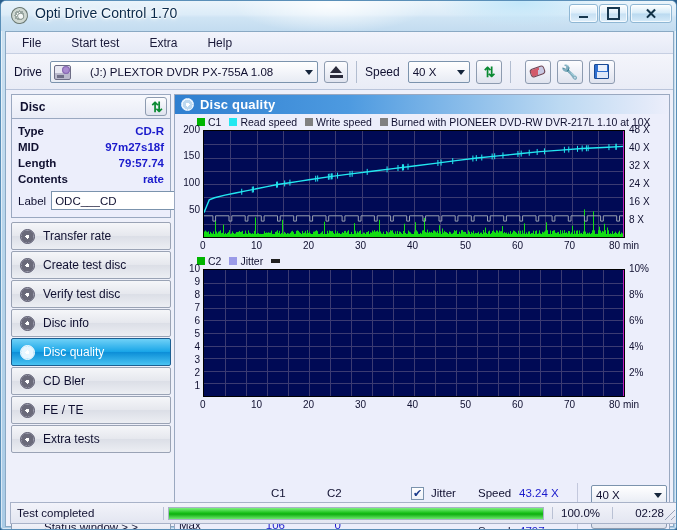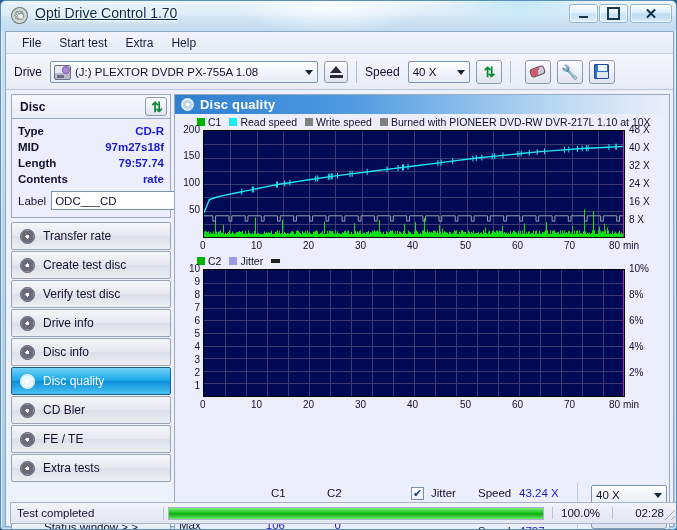--- a/index.html
+++ b/index.html
@@ -38,21 +38,20 @@
   }
   #title-icon::after{
     content:""; position:absolute; left:5px; top:5px; width:5px; height:5px;
     border-radius:50%; background:#f4f8f6; border:1px solid #8a9892;
   }
   #title-text {
     position:absolute; left:34px; top:4px;
     font-size:14px; color:#0b2a4a; font-weight:400;
     text-shadow: 0 0 4px #fff, 0 0 6px #fff, 0 1px 0 #fff;
     white-space:nowrap;
-    text-decoration:underline;
   }
   .winbtn {
     position:absolute; top:3px; width:29px; height:19px;
     border:1px solid #8fb7d4; border-radius:3px;
     background: linear-gradient(to bottom, rgba(255,255,255,.95), rgba(222,238,250,.85) 48%, rgba(196,223,243,.9) 52%, rgba(225,240,251,.9));
     box-shadow: inset 0 0 0 1px rgba(255,255,255,.7);
   }
   #btn-min { left:568px; }
   #btn-max { left:598px; }
   #btn-close {
@@ -73,21 +72,21 @@
     position:absolute; left:4px; top:30px; width:669px; height:496px;
     background:#eef0fa;
     border:1px solid #8aa9c4;
   }
 
   
   #menubar {
     position:absolute; left:0; top:0; width:100%; height:22px;
     background: linear-gradient(to bottom,#f2f4fc,#e6eaf6);
     border-bottom:1px solid #c6cfe2;
-    display:flex; align-items:center; padding-left:8px; gap:2px;
+    display:flex; align-items:center; padding-left:8px; gap:14px;
   }
   .menu-item {
     font-size:12px; color:#1a1a3a; padding:3px 8px; cursor:default; white-space:nowrap;
   }
 
   
   #toolbar {
     position:absolute; left:0; top:22px; width:100%; height:36px;
     background: linear-gradient(to bottom,#f4f5fb,#e9ecf6);
     border-bottom:1px solid #b9c4da;
@@ -98,21 +97,21 @@
     position:relative; height:22px;
     border:1px solid #7b93ad; border-radius:2px;
     background: linear-gradient(to bottom,#ffffff,#f2f4f9 55%, #e7ebf3);
     display:flex; align-items:center; padding:0 20px 0 4px;
     font-size:11.5px; color:#101030; white-space:nowrap;
   }
   .combo .arrow{
     position:absolute; right:4px; top:50%; margin-top:-2px;
     width:0;height:0;border-left:4px solid transparent;border-right:4px solid transparent;border-top:5px solid #15253b;
   }
-  #drive-combo{ width:268px; padding-left:24px; }
+  #drive-combo{ width:268px; padding-left:39px; }
   #drive-icon{
     position:absolute; left:3px; top:3px; width:17px; height:15px;
     background: linear-gradient(to bottom,#e8e8f2 0 55%, #b9b9cc 55% 100%);
     border:1px solid #6d6d86; border-radius:2px;
   }
   #drive-icon::before{
     content:""; position:absolute; left:2px; top:9px; width:7px;height:3px;background:#6f6f88;
   }
   #drive-icon::after{
     content:""; position:absolute; left:7px; top:0px; width:8px;height:8px;border-radius:50%;
@@ -411,24 +410,20 @@
           <span class="nav-icon"></span>
           <span>Transfer rate</span>
         </div>
         <div class="nav-btn">
           <span class="nav-icon"></span>
           <span>Create test disc</span>
         </div>
         <div class="nav-btn">
           <span class="nav-icon"></span>
           <span>Verify test disc</span>
-        </div>
-        <div class="nav-btn">
-          <span class="nav-icon"></span>
-          <span>Drive info</span>
         </div>
         <div class="nav-btn">
           <span class="nav-icon"></span>
           <span>Disc info</span>
         </div>
         <div class="nav-btn active">
           <span class="nav-icon"></span>
           <span>Disc quality</span>
         </div>
         <div class="nav-btn">

